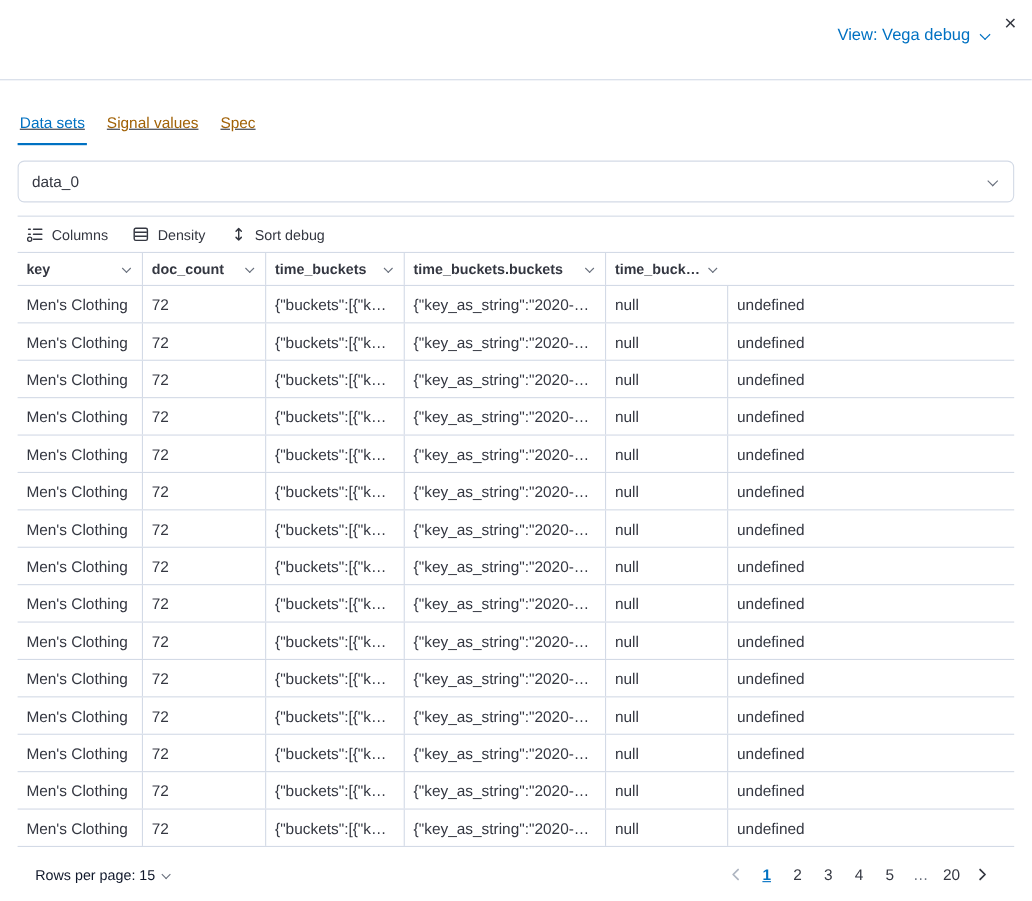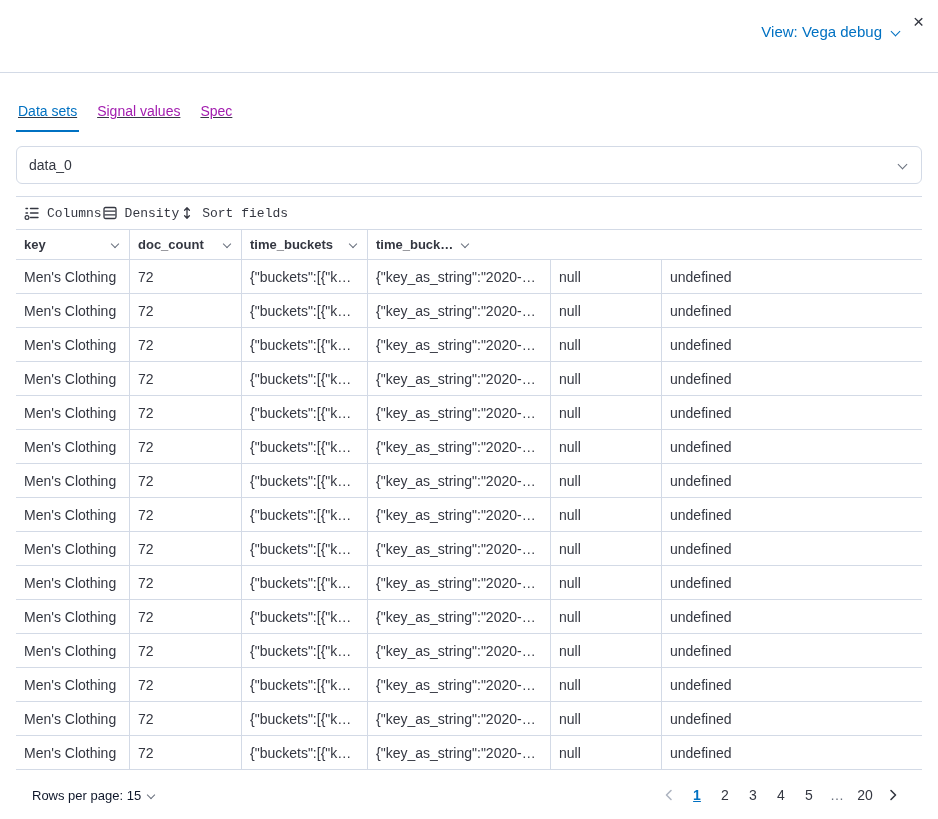--- a/index.html
+++ b/index.html
@@ -37,35 +37,35 @@
   .chev.blue { color: #0071c2; }
   .chev.sm { width: 12px; height: 12px; }
   .chev.sm::before { left: 3px; top: 2.5px; width: 5px; height: 5px; border-width: 1.5px; }
 
   
   .content { padding: 0 16px; }
 
   .tabs { display: flex; gap: 16px; margin-top: 20px; text-decoration: underline; }
   .tab {
     font-size: 14px; padding: 10px 2px 11px;
-    color: #a21caf; border-bottom: 2px solid transparent;
+    color: #a16207; border-bottom: 2px solid transparent;
   }
   .tab.active { color: #0071c2; border-bottom-color: #0071c2; }
 
   .dataset-select {
     margin-top: 14px; width: 100%; height: 38px;
     display: flex; align-items: center; justify-content: space-between;
     padding: 0 12px;
     border: 1px solid #d3dae6; border-radius: 6px;
     background: #fff; font-size: 14px; color: #343741;
   }
 
   
   .grid { margin-top: 12px; border-top: 1px solid #d3dae6; }
-  .toolbar { display: flex; align-items: center; height: 32px; padding: 0 8px; font-family: Liberation Mono, monospace; }
+  .toolbar { display: flex; align-items: center; gap: 22px; height: 32px; padding: 0 8px; }
   .tb-btn { display: flex; align-items: center; gap: 7px; font-size: 13px; color: #343741; }
   .tb-icon { flex: none; display: block; }
 
   .thead { display: flex; border-top: 1px solid #d3dae6; border-bottom: 1px solid #d3dae6; height: 31px; }
   .th {
     display: flex; align-items: center; justify-content: space-between;
     padding: 0 8px; font-weight: 700; font-size: 13px;
     border-right: 1px solid #d3dae6;
     white-space: nowrap; overflow: hidden; cursor: pointer;
   }
@@ -138,35 +138,39 @@
         <svg class="tb-icon" width="16" height="16" viewBox="0 0 16 16" fill="none">
           <rect x="2" y="2.5" width="12" height="11" rx="1.5" stroke="#343741" stroke-width="1.3"></rect>
           <path d="M2.5 6.2h11M2.5 9.8h11" stroke="#343741" stroke-width="1.3"></path>
         </svg>
         <span>Density</span>
       </button>
       <button class="tb-btn">
         <svg class="tb-icon" width="16" height="16" viewBox="0 0 16 16" fill="none">
           <path d="M8 2.8v10.4M8 2.8L5.6 5.2M8 2.8l2.4 2.4M8 13.2l-2.4-2.4M8 13.2l2.4-2.4" stroke="#343741" stroke-width="1.3" stroke-linecap="round" stroke-linejoin="round"></path>
         </svg>
-        <span>Sort fields</span>
+        <span>Sort debug</span>
       </button>
     </div>
 
     <div class="thead">
         <div class="th col0">
           <span>key</span>
           <span class="chev sm"></span>
         </div>
         <div class="th col1">
           <span>doc_count</span>
           <span class="chev sm"></span>
         </div>
         <div class="th col2">
           <span>time_buckets</span>
+          <span class="chev sm"></span>
+        </div>
+        <div class="th col3">
+          <span>time_buckets.buckets</span>
           <span class="chev sm"></span>
         </div>
         <div class="th col4">
           <span>time_buck…</span>
           <span class="chev sm"></span>
         </div>
       </div>
     <div class="tbody">
         <div class="tr">
           <div class="td col0">Men's Clothing</div>

